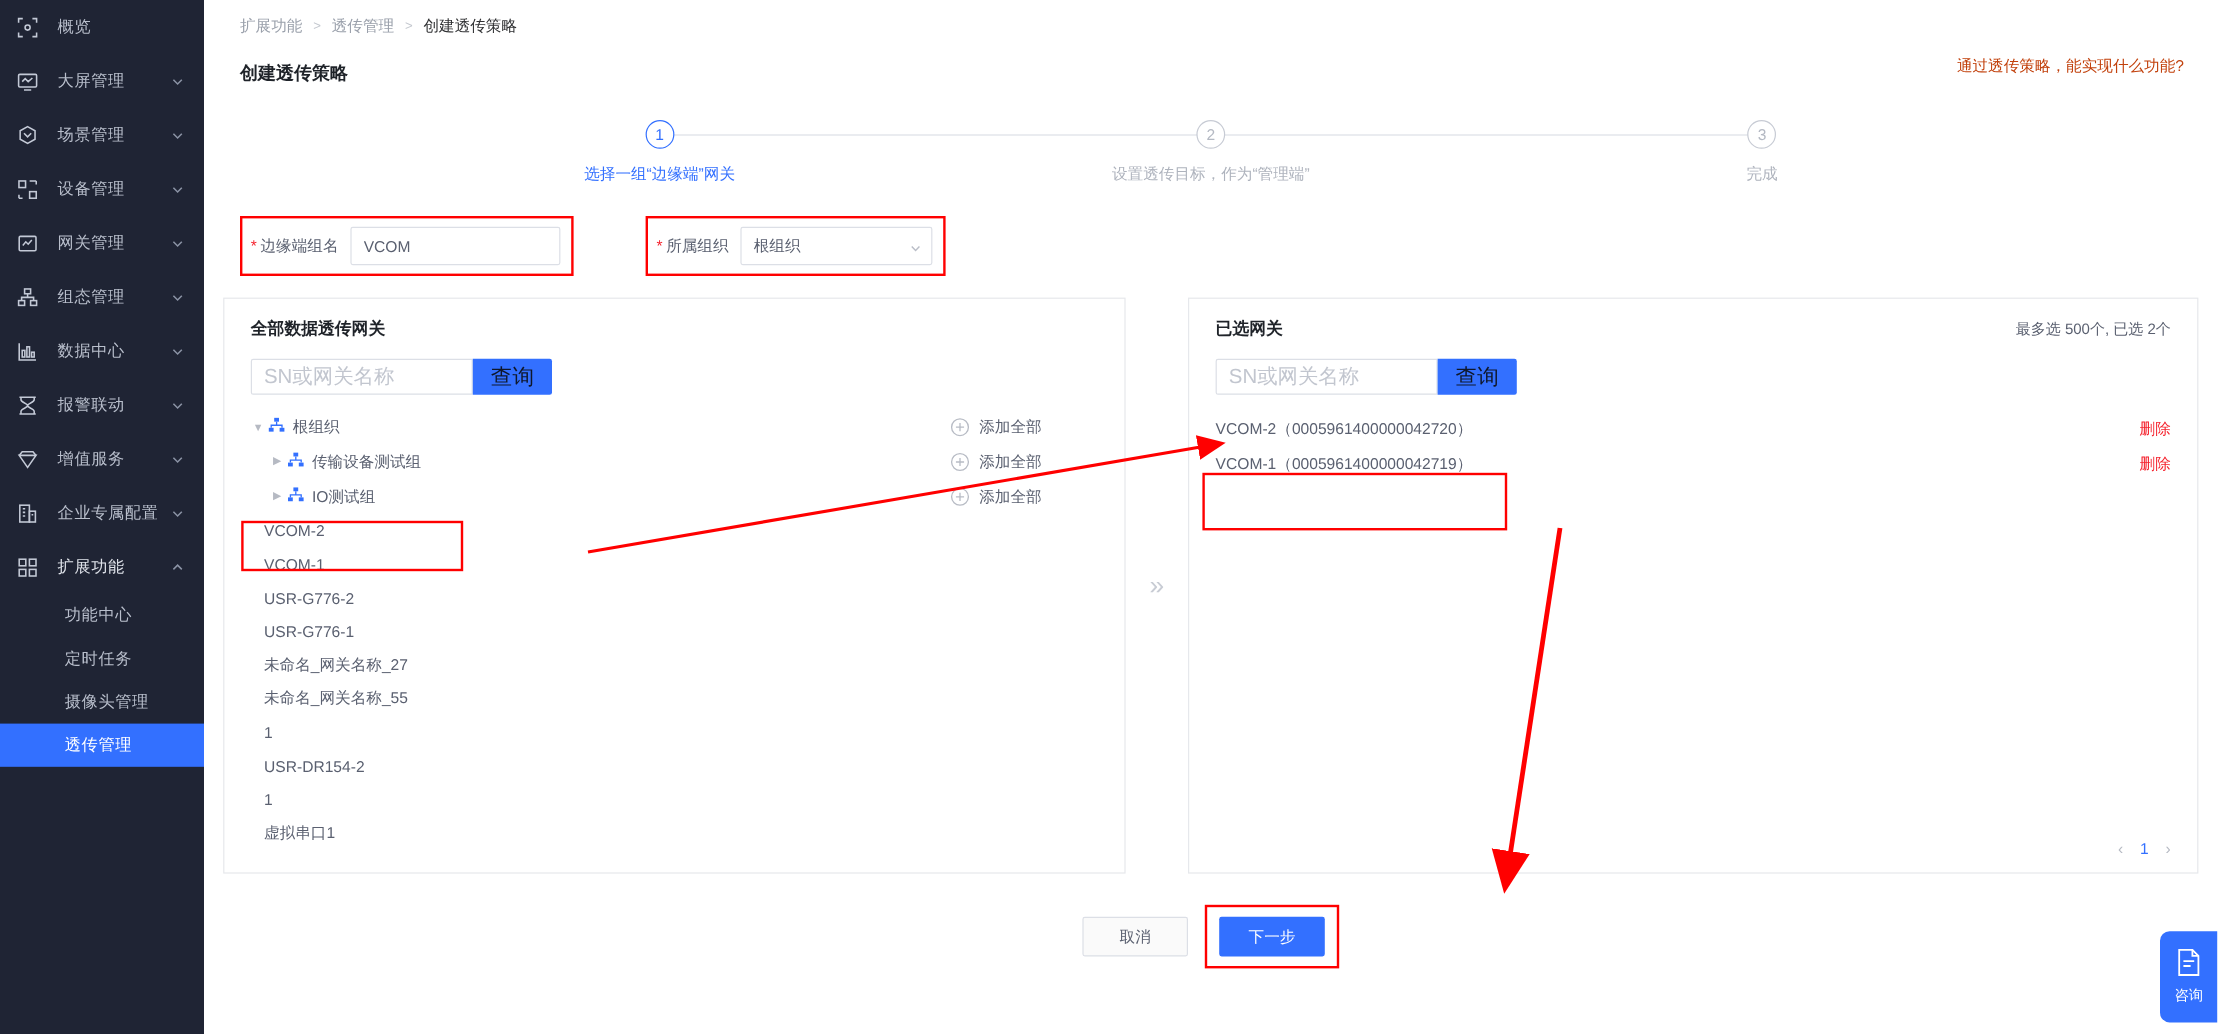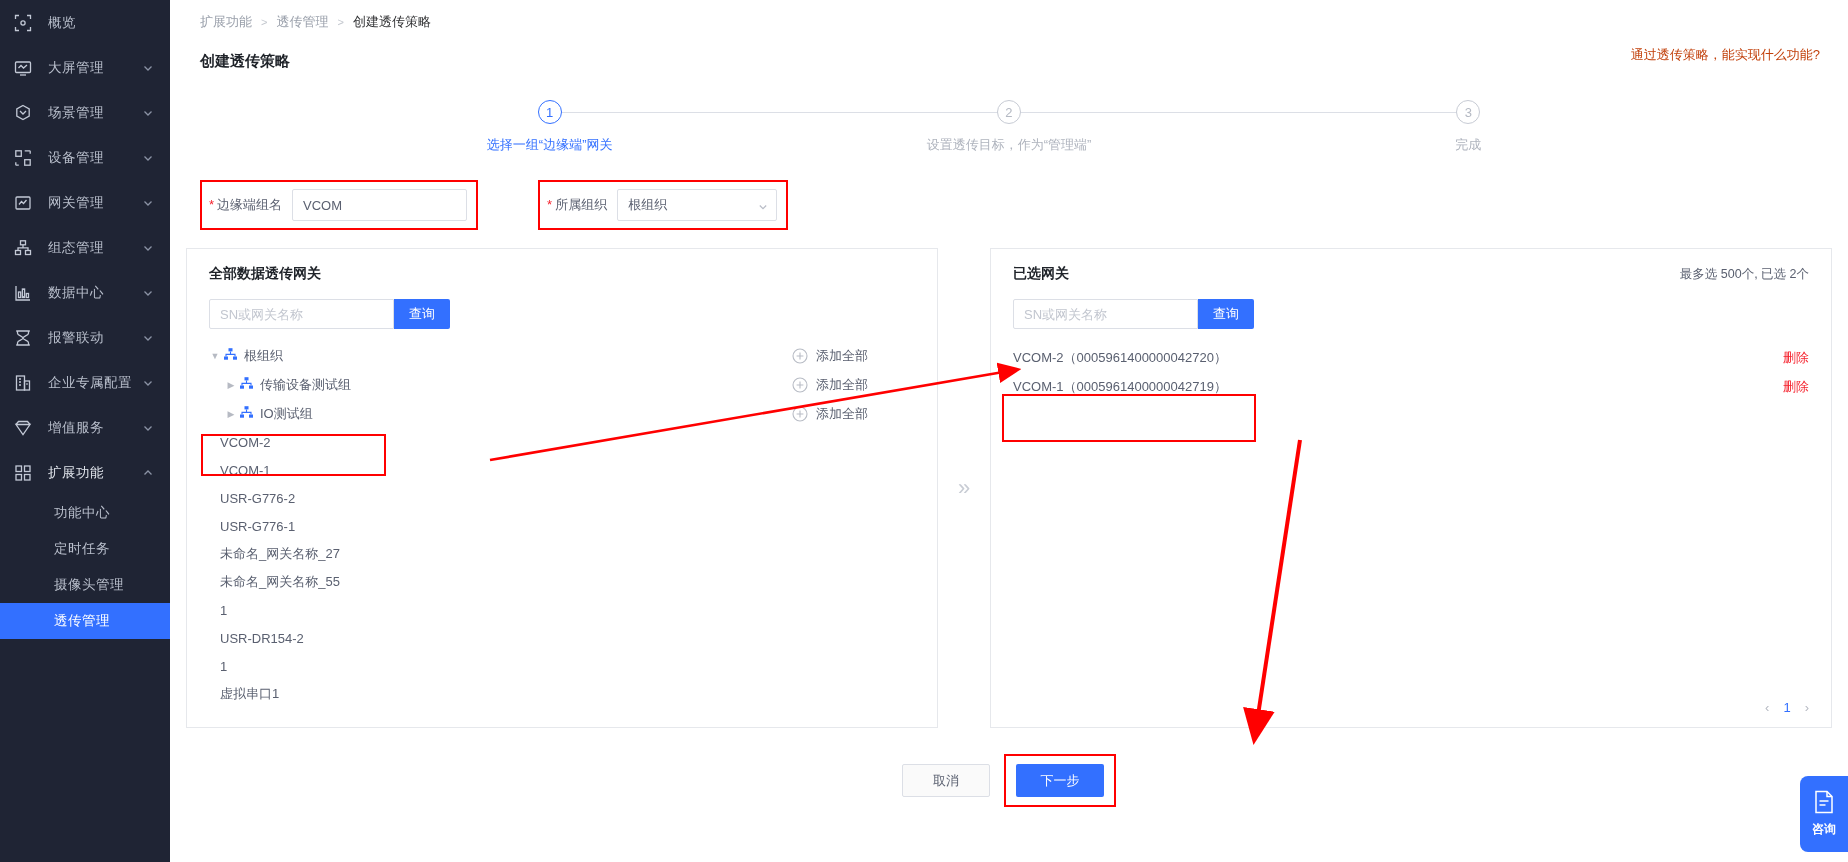--- a/index.html
+++ b/index.html
@@ -142,27 +142,27 @@
   .panel-head {
     display: flex; align-items: center; justify-content: space-between;
     padding: 16px 22px 0 22px;
   }
   .panel-title { font-size: 14px; font-weight: bold; color: #1f2329; }
   .panel-count { font-size: 12.5px; color: #5a6070; }
   .search-row { display: flex; align-items: center; padding: 16px 22px 0 22px; }
   .search-input {
     width: 185px; height: 30px;
     border: 1px solid #dcdfe6; border-radius: 2px 0 0 2px;
-    padding: 0 10px; font-size: 13px; outline: none;
+    padding: 0 10px; font-size: 17px; outline: none;
     color: #5a6070; font-family: "Liberation Sans", sans-serif;
   }
   .search-input::placeholder { color: #c2c6cf; }
   .search-btn {
     height: 30px; padding: 0 15px; border: none;
-    background: #3370ff; color: #ffffff; font-size: 13px;
+    background: #3370ff; color: #0f172a; font-size: 18px;
     cursor: pointer; border-radius: 0 2px 2px 0;
     font-family: "Liberation Sans", sans-serif;
   }
 
   .tree { margin-top: 12px; }
   .tree-row {
     display: flex; align-items: center;
     height: 29px; position: relative;
     padding-left: 22px; font-size: 13px; color: #5a6070;
   }
@@ -242,21 +242,21 @@
 
   
   .consult {
     position: absolute; right: 0; bottom: 10px;
     width: 48px; height: 76px;
     background: #3370ff; border-radius: 8px 0 0 8px;
     display: flex; flex-direction: column; align-items: center;
     justify-content: center; gap: 4px; cursor: pointer; z-index: 60;
   }
   .consult .c-ico { color: #fff; }
-  .consult .c-txt { color: #fff; font-size: 12px; font-weight: bold; }
+  .consult .c-txt { color: #fff; font-size: 12px; }
 </style>
 </head>
 <body>
 
 <div id="app">
 
   <div class="sidebar">
 
     <div class="nav-item">
       <span class="ico">
@@ -375,41 +375,41 @@
       <span class="chev">
         <svg width="12" height="12" viewBox="0 0 12 12" fill="none" stroke="currentColor" stroke-width="1.3">
             <path d="M2.5 4.5L6 8l3.5-3.5"></path>
           </svg>
       </span>
     </div>
 
     <div class="nav-item">
       <span class="ico">
         <svg width="18" height="18" viewBox="0 0 18 18" fill="none" stroke="currentColor" stroke-width="1.3">
+          <path d="M2 5.5h14L9 15.5z"></path>
+            <path d="M2 5.5L4.5 2.5h9L16 5.5"></path>
+        </svg>
+      </span>
+      <span class="label">增值服务</span>
+      <span class="chev">
+        <svg width="12" height="12" viewBox="0 0 12 12" fill="none" stroke="currentColor" stroke-width="1.3">
+            <path d="M2.5 4.5L6 8l3.5-3.5"></path>
+          </svg>
+      </span>
+    </div>
+
+    <div class="nav-item">
+      <span class="ico">
+        <svg width="18" height="18" viewBox="0 0 18 18" fill="none" stroke="currentColor" stroke-width="1.3">
           <rect x="2.5" y="2" width="8" height="14"></rect>
             <rect x="10.5" y="7" width="5" height="9"></rect>
           <path d="M5 5h2M5 8h2M5 11h2M12.3 10h1.4"></path>
         </svg>
       </span>
       <span class="label">企业专属配置</span>
-      <span class="chev">
-        <svg width="12" height="12" viewBox="0 0 12 12" fill="none" stroke="currentColor" stroke-width="1.3">
-            <path d="M2.5 4.5L6 8l3.5-3.5"></path>
-          </svg>
-      </span>
-    </div>
-
-    <div class="nav-item">
-      <span class="ico">
-        <svg width="18" height="18" viewBox="0 0 18 18" fill="none" stroke="currentColor" stroke-width="1.3">
-          <path d="M2 5.5h14L9 15.5z"></path>
-            <path d="M2 5.5L4.5 2.5h9L16 5.5"></path>
-        </svg>
-      </span>
-      <span class="label">增值服务</span>
       <span class="chev">
         <svg width="12" height="12" viewBox="0 0 12 12" fill="none" stroke="currentColor" stroke-width="1.3">
             <path d="M2.5 4.5L6 8l3.5-3.5"></path>
           </svg>
       </span>
     </div>
 
     <div class="nav-item expanded">
       <span class="ico">
         <svg width="18" height="18" viewBox="0 0 18 18" fill="none" stroke="currentColor" stroke-width="1.3">

